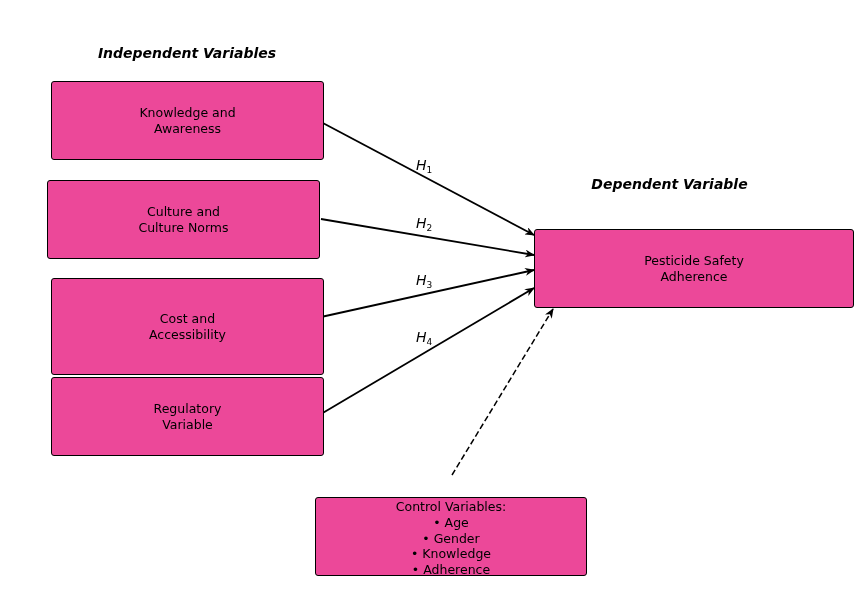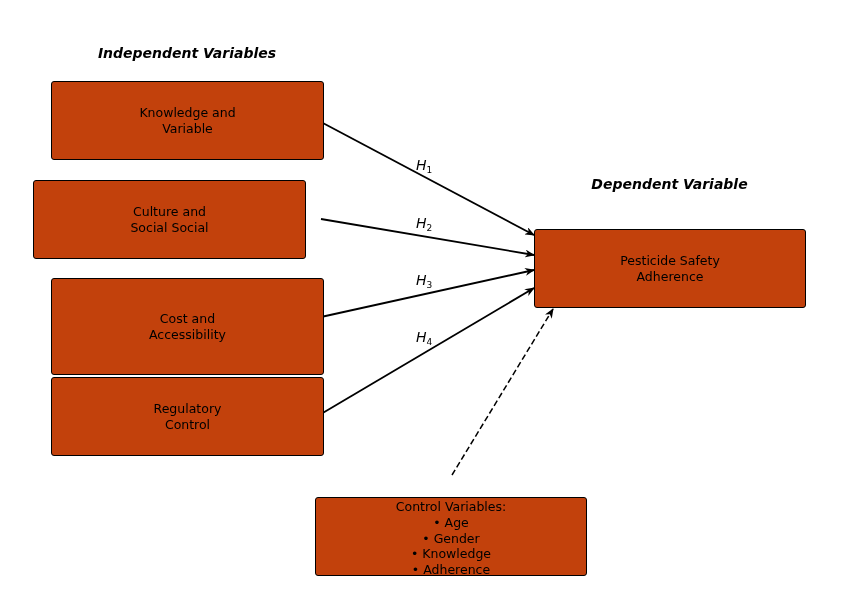--- a/index.html
+++ b/index.html
@@ -1,20 +1,20 @@
 <!DOCTYPE html>
 <html><head>
 <meta charset="utf-8">
 <style>
   html, body { margin: 0; padding: 0; background: #ffffff; }
   body { width: 859px; height: 611px; position: relative; overflow: hidden;
          font-family: "DejaVu Sans", sans-serif; color: #000; }
   .heading { position: absolute; font-weight: bold; font-size: 14px; white-space: nowrap; text-align: center; font-style: italic; }
   .box { position: absolute; box-sizing: border-box; border: 1.6px solid #000; border-radius: 3px;
-         background: #c2410c; display: flex; flex-direction: column; align-items: center; justify-content: center;
+         background: #ec4899; display: flex; flex-direction: column; align-items: center; justify-content: center;
          text-align: left; font-size: 12.5px; line-height: 15.5px; }
   .box span { display: block; }
   .ctrl { justify-content: flex-start; padding-top: 1px; font-size: 12.5px; line-height: 15.8px; }
   svg#links { position: absolute; left: 0; top: 0; }
   .hlabel { font-family: "DejaVu Sans", sans-serif; font-style: italic; font-size: 14px; }
   .hsub { font-size: 9px; font-style: normal; }
 </style>
 </head>
 <body>
 
@@ -34,36 +34,36 @@
   <text class="hlabel" x="416" y="228"><tspan>H</tspan><tspan class="hsub" dy="3">2</tspan></text>
   <text class="hlabel" x="416" y="285"><tspan>H</tspan><tspan class="hsub" dy="3">3</tspan></text>
   <text class="hlabel" x="416" y="342"><tspan>H</tspan><tspan class="hsub" dy="3">4</tspan></text>
 </svg>
 
 <div class="heading" style="left:51px; width:272px; top:45px;">Independent Variables</div>
 <div class="heading" style="left:534px; width:271px; top:176px;">Dependent Variable</div>
 
 <div class="box" style="left:51px; top:81px; width:273px; height:79px;">
   <span>Knowledge and</span>
-  <span>Variable</span>
+  <span>Awareness</span>
 </div>
-<div class="box" style="left:33px; top:180px; width:273px; height:79px;">
+<div class="box" style="left:47px; top:180px; width:273px; height:79px;">
   <span>Culture and</span>
-  <span>Social Social</span>
+  <span>Culture Norms</span>
 </div>
 <div class="box" style="left:51px; top:278px; width:273px; height:97px;">
   <span>Cost and</span>
   <span>Accessibility</span>
 </div>
 <div class="box" style="left:51px; top:377px; width:273px; height:79px;">
   <span>Regulatory</span>
-  <span>Control</span>
+  <span>Variable</span>
 </div>
 
-<div class="box" style="left:534px; top:229px; width:272px; height:79px;">
+<div class="box" style="left:534px; top:229px; width:320px; height:79px;">
   <span>Pesticide Safety</span>
   <span>Adherence</span>
 </div>
 
 <div class="box ctrl" style="left:315px; top:497px; width:272px; height:79px;">
   <span>Control Variables:</span>
   <span>• Age</span>
   <span>• Gender</span>
   <span>• Knowledge</span>
   <span>• Adherence</span>

